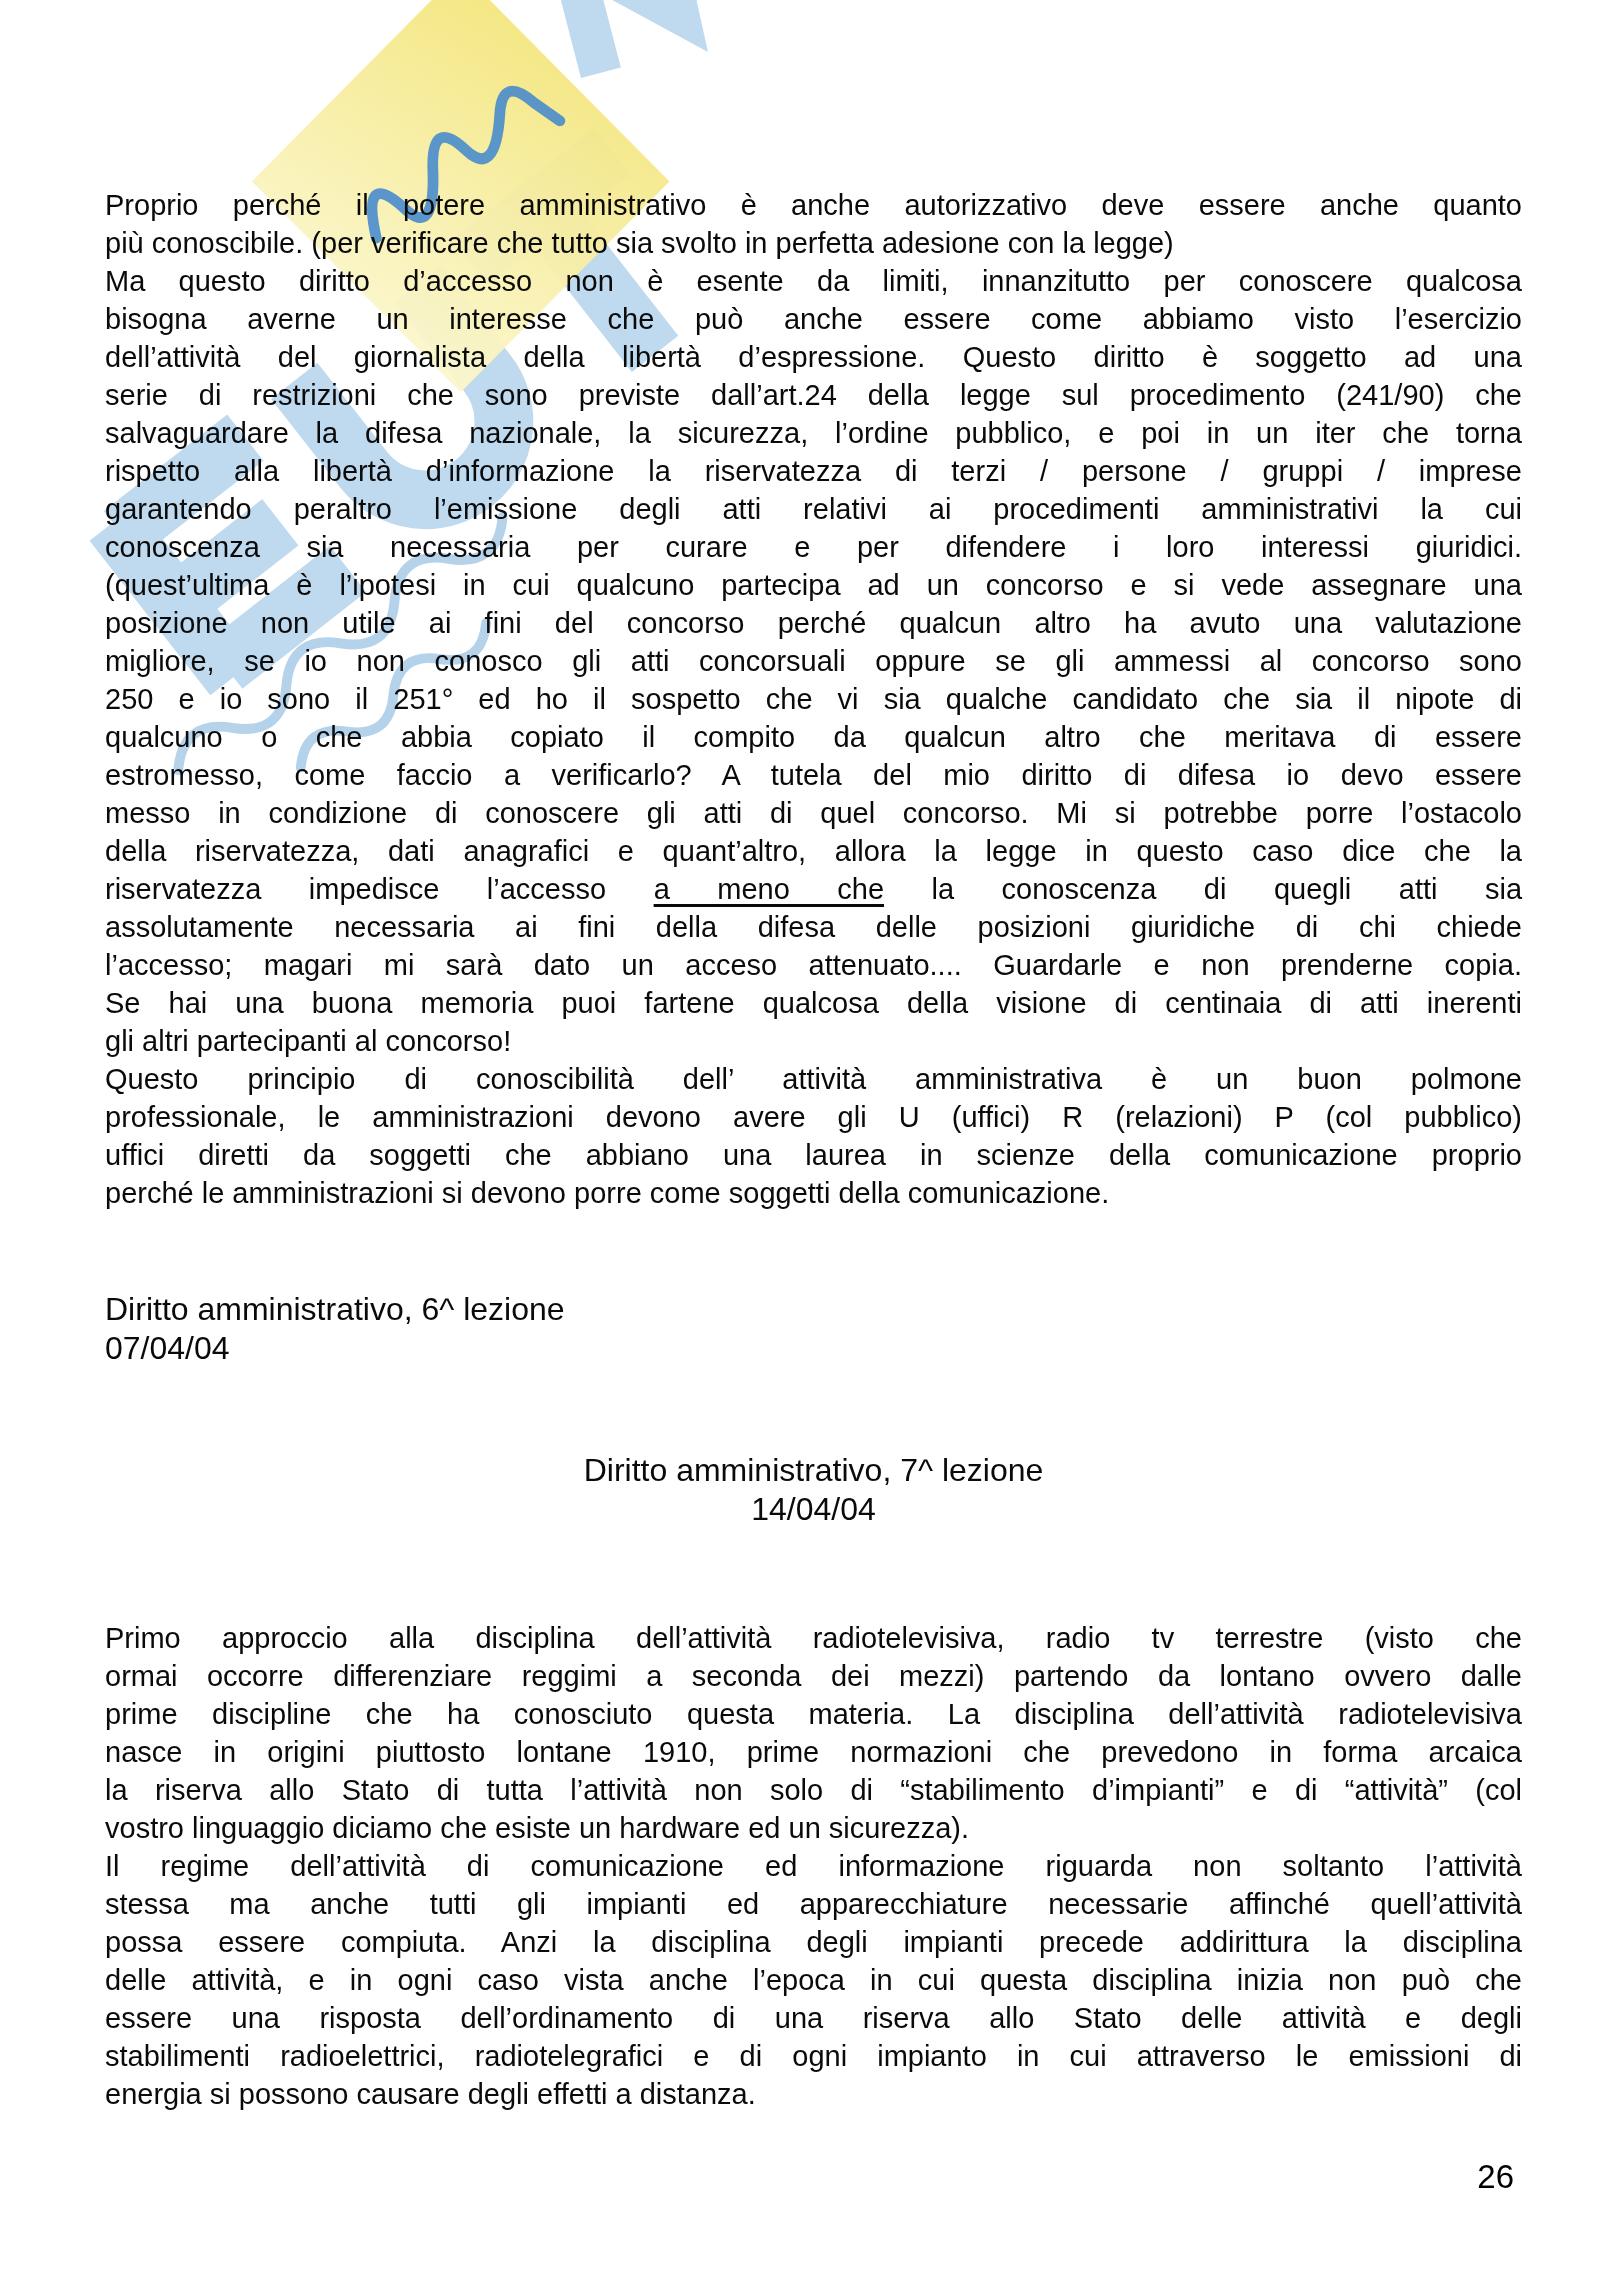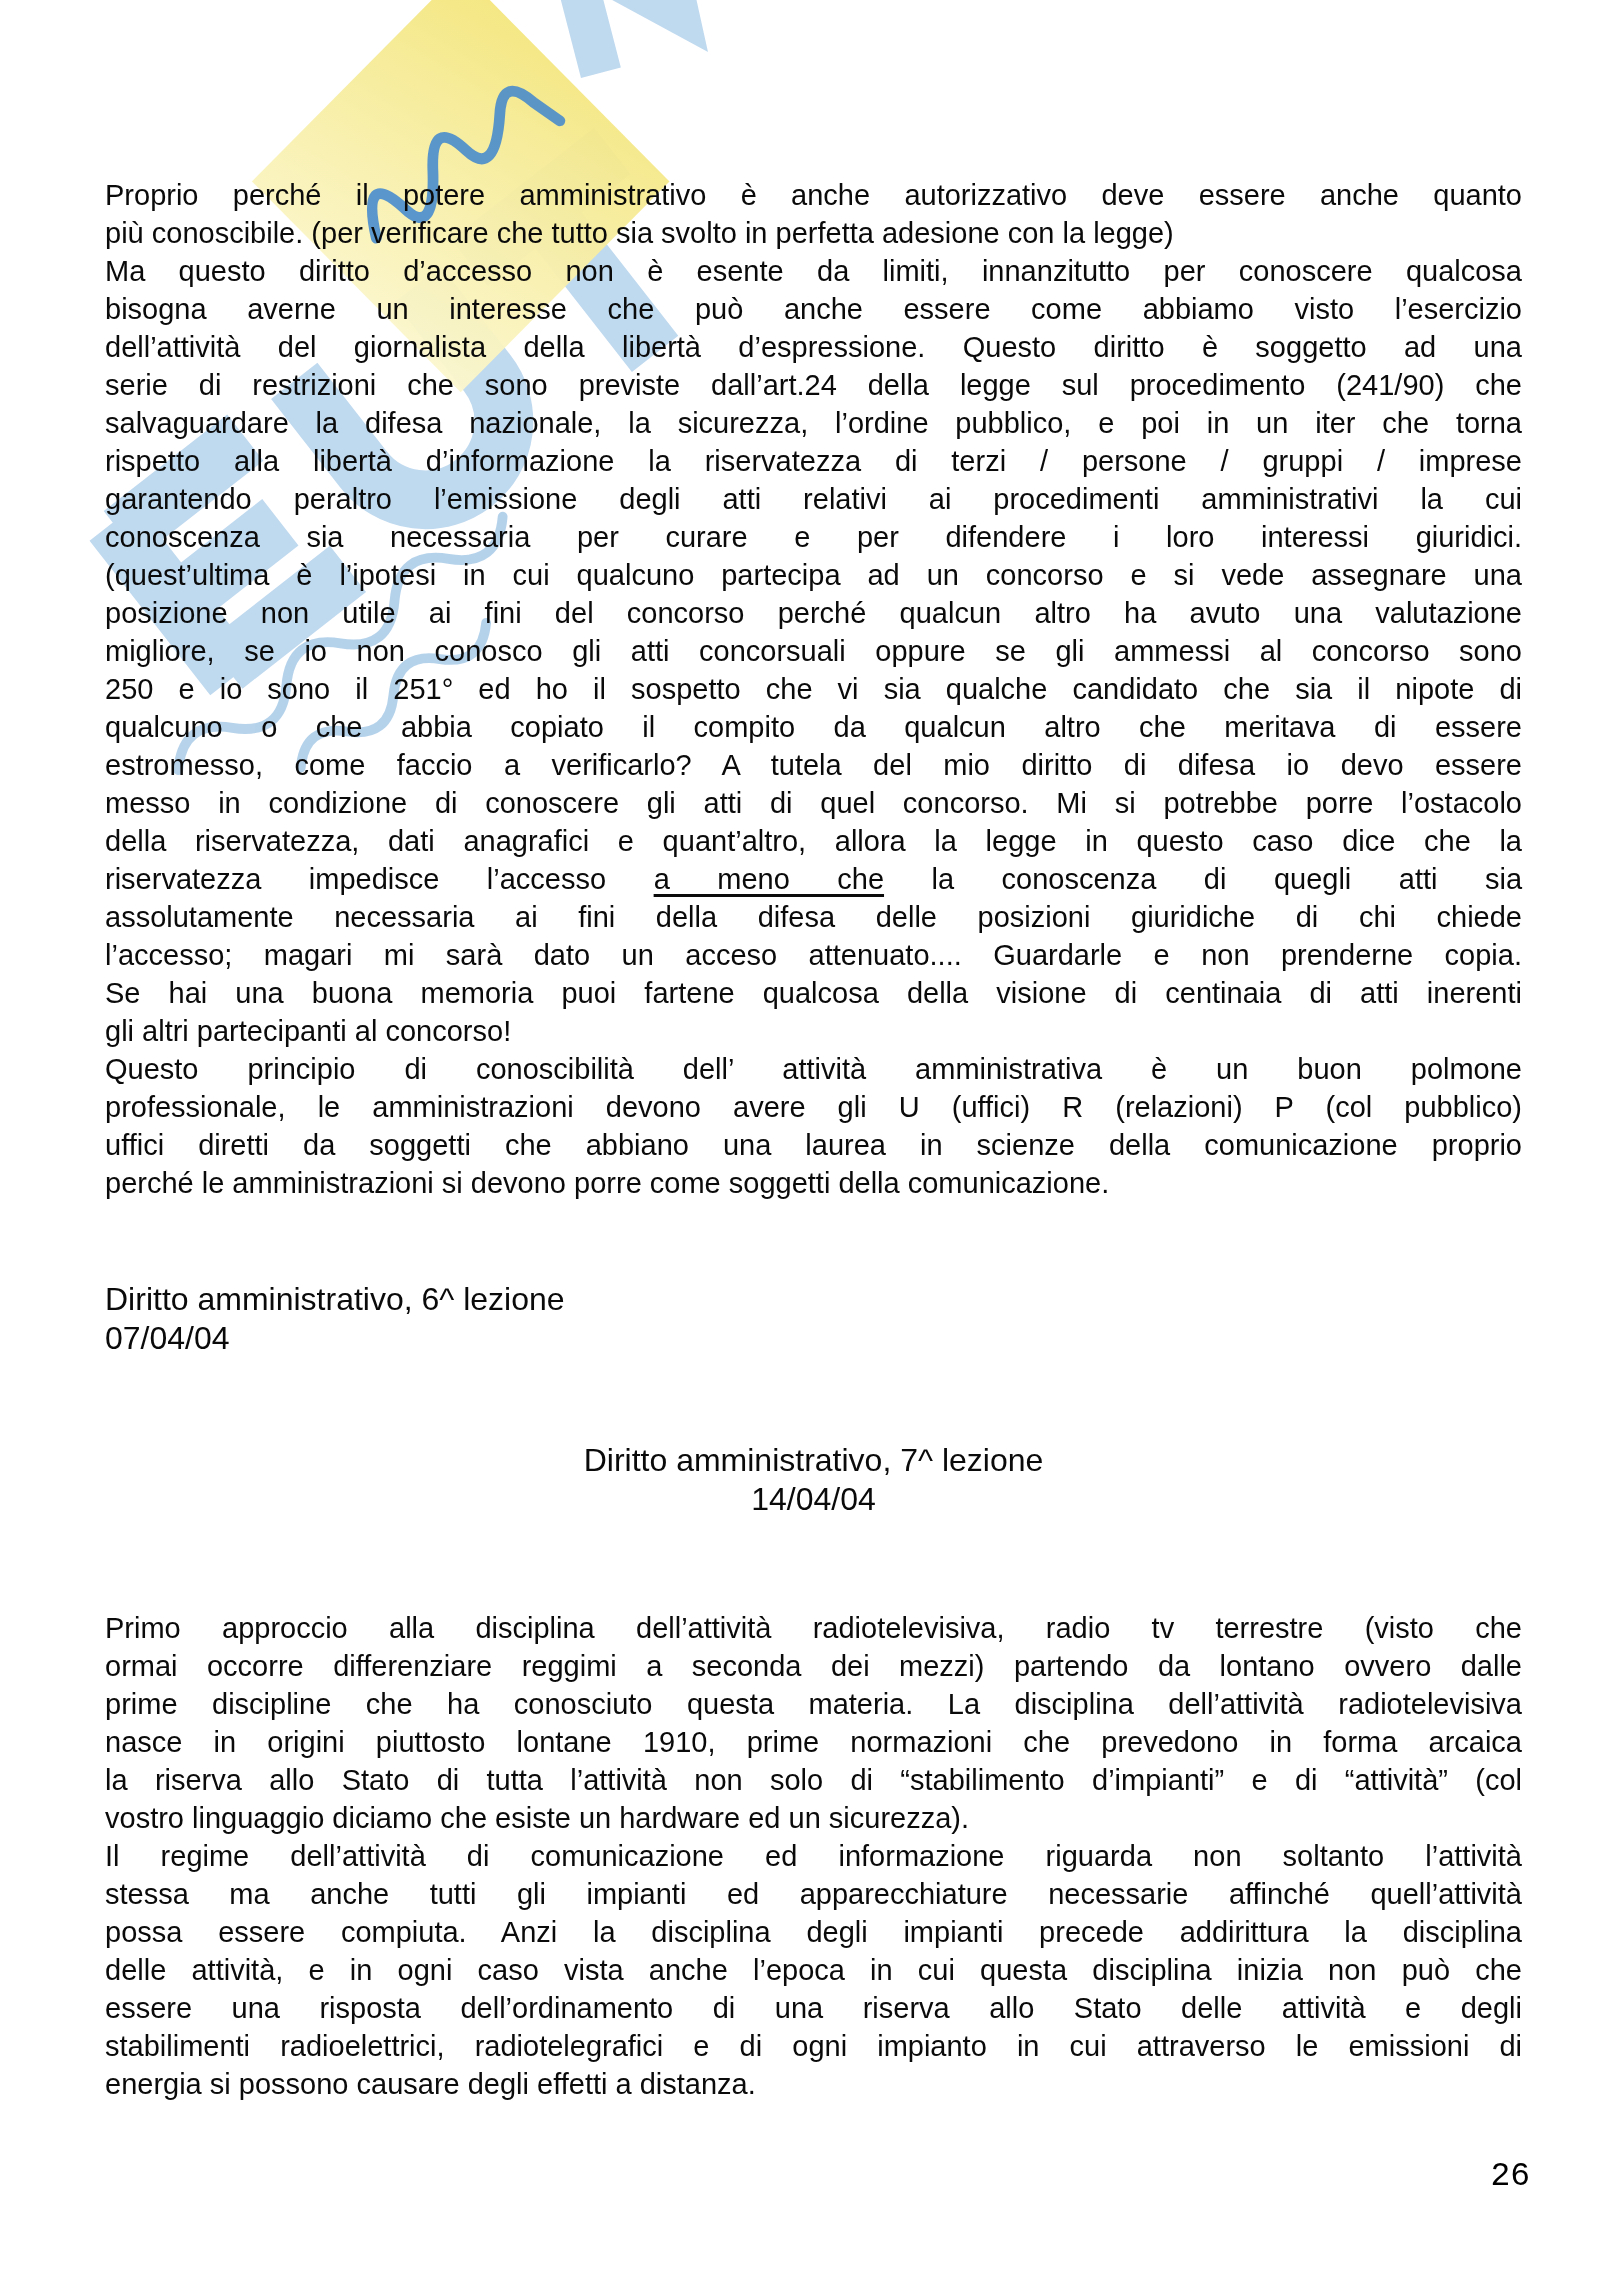--- a/index.html
+++ b/index.html
@@ -9,21 +9,21 @@
     background:#ffffff;
     overflow:hidden;
     font-family:"Liberation Sans",sans-serif;
     color:#000;
   }
   .watermark{
     position:absolute;left:0;top:0;z-index:1;
     pointer-events:none;
   }
   .content{
-    position:absolute;left:105px;top:176px;width:1417px;z-index:2;
+    position:absolute;left:105px;top:186px;width:1417px;z-index:2;
   }
   .para .line{
     font-size:29px;
     line-height:38px;
     color:#0a0a0a;
   }
   .line.just{
     text-align:justify;
     text-align-last:justify;
     text-justify:inter-word;
@@ -37,22 +37,22 @@
   .heading{margin-top:78px;}
   .heading .hline{
     font-size:32px;
     line-height:39px;
     color:#0a0a0a;
   }
   .heading2{margin-top:83px;text-align:center;}
   .para2{margin-top:90px;}
   .pagenum{
     position:absolute;
-    top:2158px;right:90px;z-index:2;
-    font-family:Liberation Mono, monospace;
+    top:2158px;right:106px;z-index:2;
+    font-family:Liberation Sans, sans-serif;
     font-size:33px;color:#000;
   }
 </style>
 </head>
 <body>
 
 <div class="page">
 
   <svg class="watermark" width="843" height="1000" viewBox="0 0 860 1020" aria-hidden="true">
     <defs>

